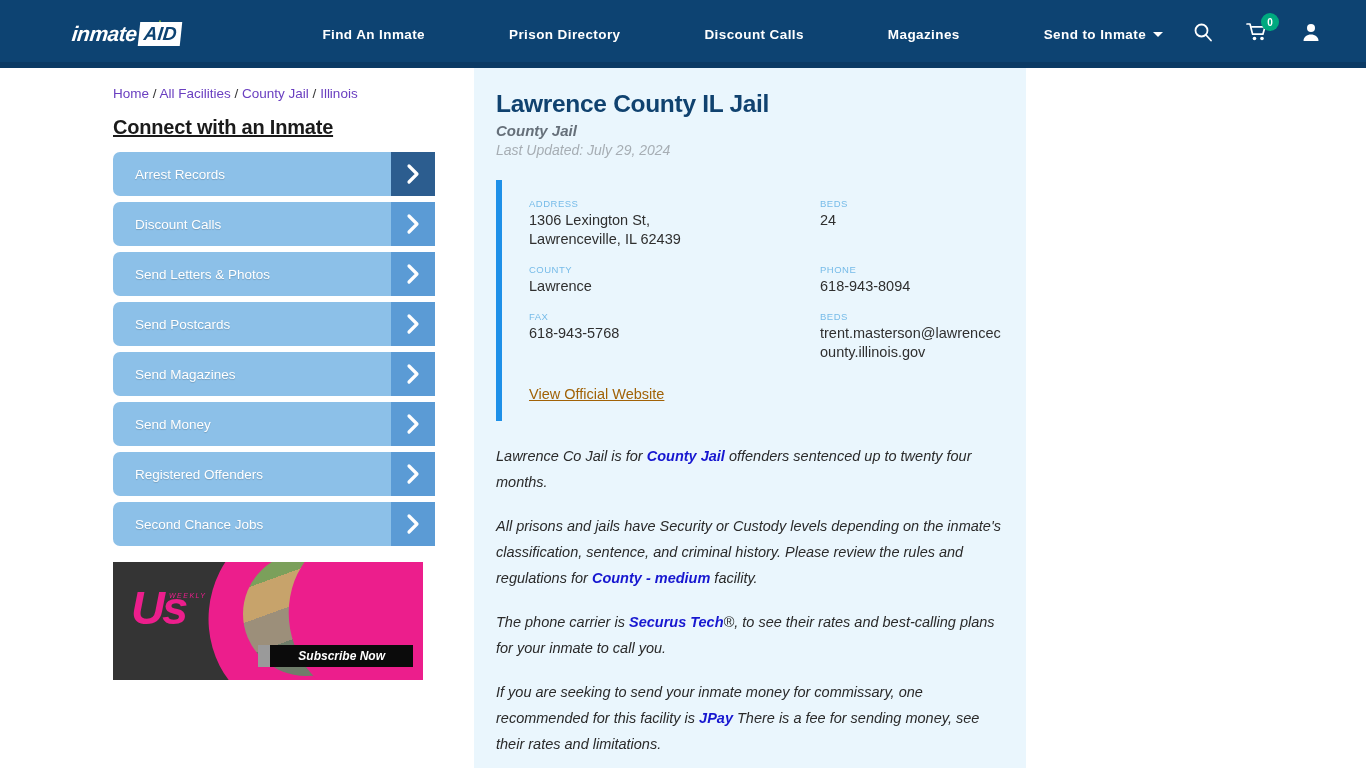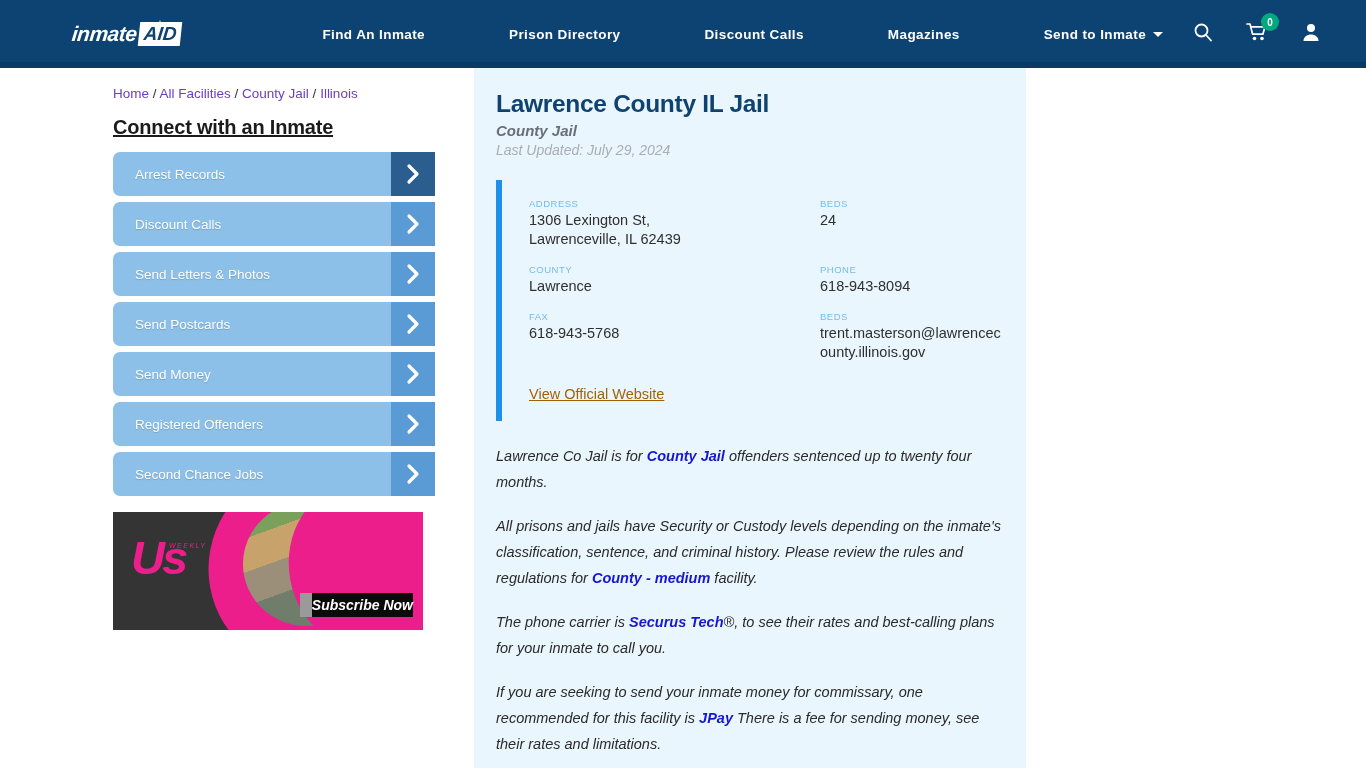--- a/index.html
+++ b/index.html
@@ -234,23 +234,23 @@
     font-weight: bold;
     text-align: right;
     line-height: 15px;
     width: 112px;
   }
   .ad-cta {
     position: absolute;
     right: 10px; bottom: 13px;
     background: #0b0b0b;
     color: #ffffff;
-    font-size: 14px;
-    font-weight: bold;
-    padding: 4px 0;
+    font-size: 12px;
+    font-weight: bold;
+    padding: 4px 28px;
     border-left: 12px solid #9a9a9a;
     cursor: pointer;
   }
 
   
   .main {
     width: 552px;
     margin-left: 18px;
     background: #eaf6fd;
     min-height: 656px;
@@ -416,20 +416,28 @@
 
     <div class="side-btn">
       <span class="label">Send Postcards</span>
       <span class="arrow">
         <svg width="20" height="24" viewBox="0 0 20 24">
             <path d="M6 4l8 8-8 8" stroke="#ffffff" stroke-width="3.2" fill="none" stroke-linecap="round" stroke-linejoin="round"></path>
           </svg>
       </span>
     </div>
 
+    <div class="side-btn">
+      <span class="label">Send Magazines</span>
+      <span class="arrow">
+        <svg width="20" height="24" viewBox="0 0 20 24">
+            <path d="M6 4l8 8-8 8" stroke="#ffffff" stroke-width="3.2" fill="none" stroke-linecap="round" stroke-linejoin="round"></path>
+          </svg>
+      </span>
+    </div>
 
     <div class="side-btn">
       <span class="label">Send Money</span>
       <span class="arrow">
         <svg width="20" height="24" viewBox="0 0 20 24">
             <path d="M6 4l8 8-8 8" stroke="#ffffff" stroke-width="3.2" fill="none" stroke-linecap="round" stroke-linejoin="round"></path>
           </svg>
       </span>
     </div>
 

